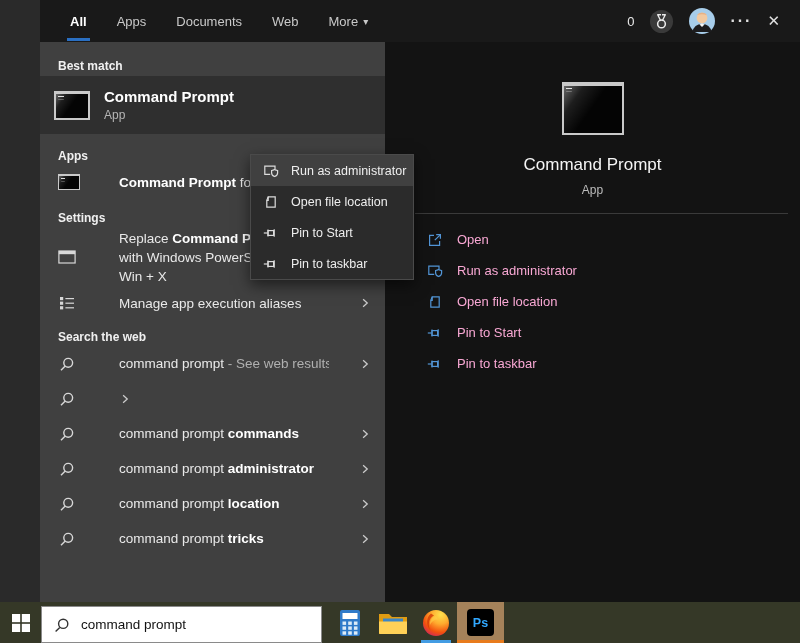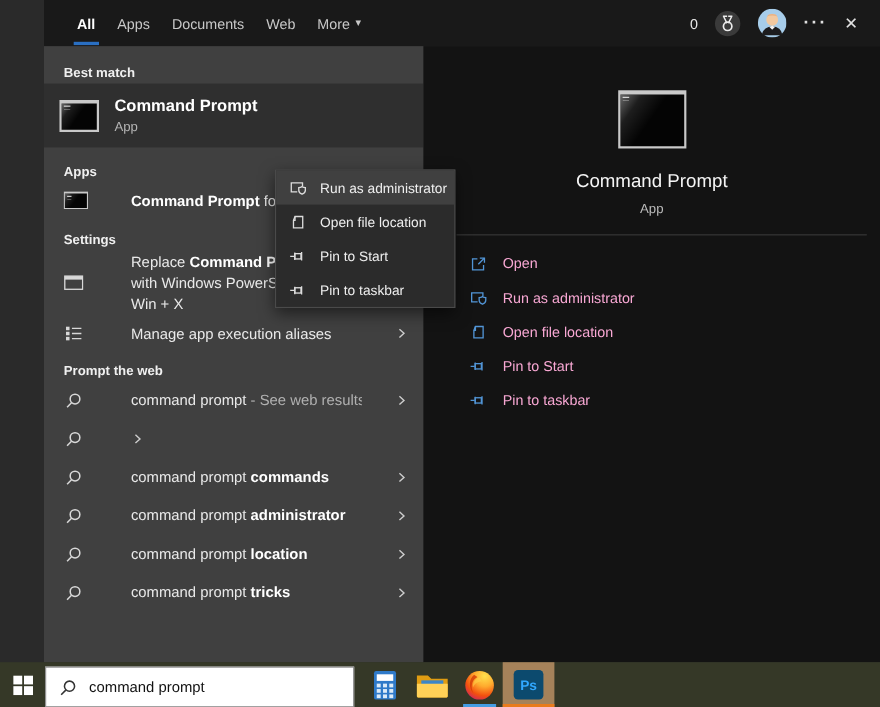--- a/index.html
+++ b/index.html
@@ -3,21 +3,21 @@
 <meta charset="utf-8">
 <style>
   * { margin:0; padding:0; box-sizing:border-box; }
   html,body { width:800px; height:643px; overflow:hidden; }
   body { font-family:"Liberation Sans", sans-serif; background:#2a2a2a; position:relative; }
 
   
   .search-window { position:absolute; left:40px; top:0; width:760px; height:602px;
     display:flex; flex-direction:column; }
   .topbar { flex:0 0 42px; background:#191919; display:flex; justify-content:space-between; align-items:stretch; }
-  .tabs { display:flex; padding-left:30px; gap:20px; }
+  .tabs { display:flex; padding-left:30px; gap:30px; }
   .tab { position:relative; display:flex; align-items:center; gap:5px; font-size:13px; color:#c9c9c9; }
   .tab.active { color:#fff; font-weight:bold; }
   .tab.active::after { content:""; position:absolute; left:-3px; right:-3px; bottom:1px; height:3px; background:#2a6fc2; }
   .caret { font-size:10px; color:#c9c9c9; }
   .top-right { display:flex; align-items:center; gap:15px; padding-right:20px; }
   .rewards-count { font-size:13px; color:#e8e8e8; }
   .iconbtn { display:flex; align-items:center; justify-content:center; }
   .ellipsis { color:#e0e0e0; font-size:16px; letter-spacing:2px; font-weight:bold; }
   .closex { color:#e0e0e0; font-size:15px; }
 
@@ -84,21 +84,21 @@
     display:flex; align-items:center; padding-left:12px; }
   .tb-search svg { color:#333; }
   .tb-search input { border:none; outline:none; background:transparent; font-family:"Liberation Sans", sans-serif;
     font-size:13.5px; color:#111; margin-left:11px; width:220px; }
   .tb-icons { display:flex; margin-left:6px; }
   .tile { width:43px; display:flex; align-items:center; justify-content:center; position:relative; }
   .tile-ps { width:47px; background:#a5825a; }
   .indicator { position:absolute; bottom:0; height:3px; }
   .ind-blue { width:30px; left:7px; background:#439ce3; }
   .ind-orange { width:100%; left:0; background:#e87b1d; }
-  .ps-sq { width:27px; height:27px; background:#0c4a6e; border-radius:4px; display:flex; align-items:center; justify-content:center;
+  .ps-sq { width:27px; height:27px; background:#000000; border-radius:4px; display:flex; align-items:center; justify-content:center;
     font-size:12.5px; font-weight:bold; color:#31a8ff; }
 </style>
 </head>
 <body>
 
 <div class="search-window">
 
   <div class="topbar">
     <div class="tabs">
       <div class="tab active">
@@ -186,21 +186,21 @@
               <rect x="1" y="11.2" width="3.2" height="3.2" fill="currentColor" stroke="none"></rect>
               <line x1="6.4" y1="12.8" x2="15" y2="12.8"></line>
             </svg>
         </span>
         <div class="row-text">Manage app execution aliases</div>
         <span class="chev"><svg width="12" height="16" viewBox="0 0 16 16" fill="none" stroke="currentColor" stroke-width="1.7">
               <polyline points="5.5,3 11,8 5.5,13"></polyline>
             </svg></span>
       </div>
 
-      <div class="sec sec-web">Prompt the web</div>
+      <div class="sec sec-web">Search the web</div>
 
       <div class="row web-row">
         <span class="lead-icon">
             <svg width="16" height="16" viewBox="0 0 16 16" fill="none" stroke="currentColor" stroke-width="1.4">
               <circle cx="9.2" cy="6.8" r="4.4"></circle>
               <line x1="6" y1="10.2" x2="2" y2="14.2"></line>
             </svg>
           </span>
         <div class="row-text"><span>command prompt </span><span class="dim">- See web results</span></div>
         <span class="chev"><svg width="12" height="16" viewBox="0 0 16 16" fill="none" stroke="currentColor" stroke-width="1.7">

